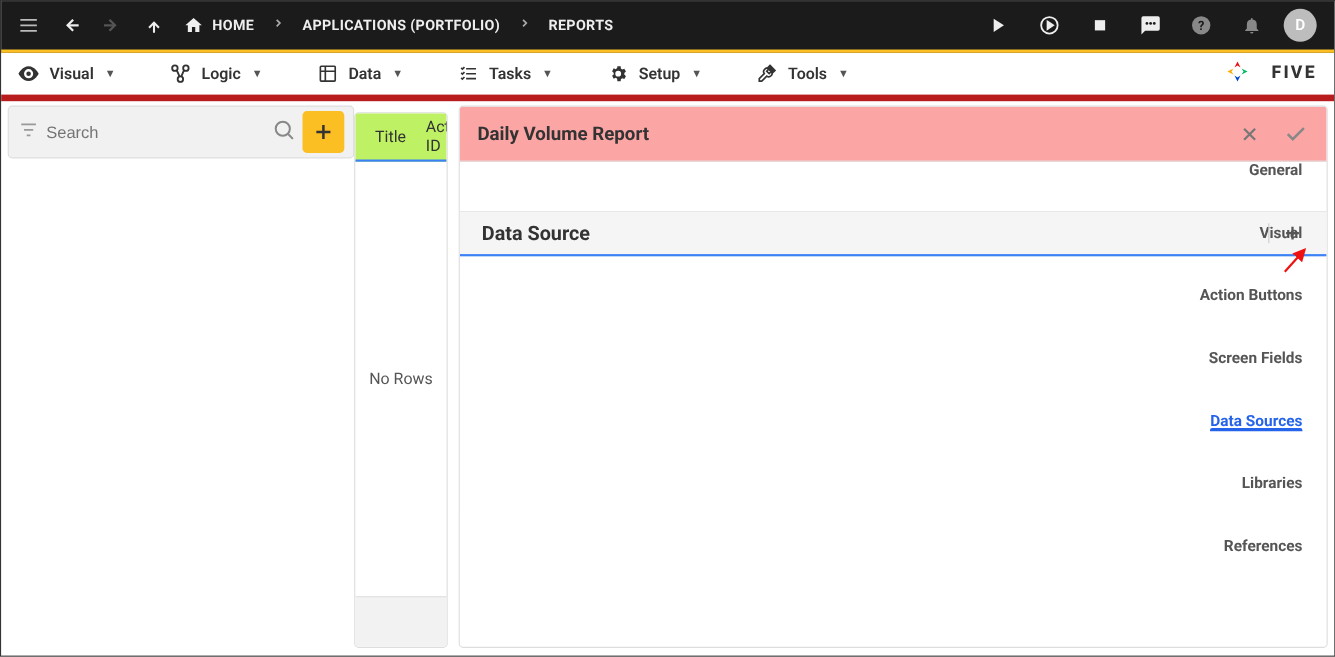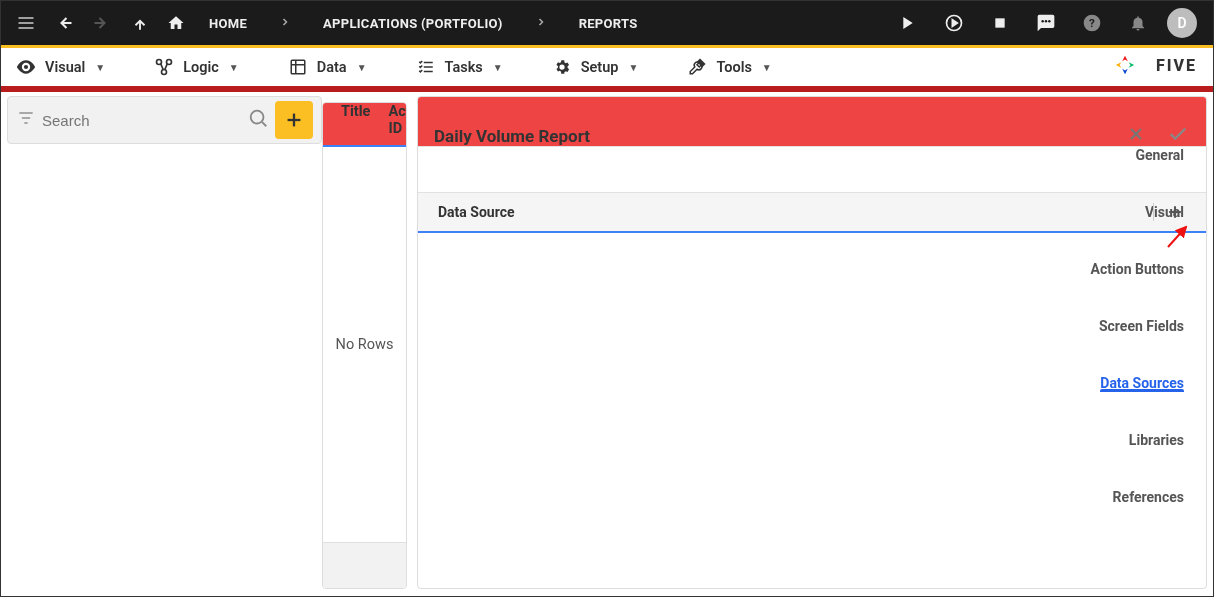--- a/index.html
+++ b/index.html
@@ -22,21 +22,21 @@
     border-bottom: 3px solid #fbbf24;
   }
   .topbar-left { display: flex; align-items: center; gap: 4px; }
   .topbar-right { margin-left: auto; display: flex; align-items: center; gap: 12px; padding-right: 8px;}
   .ticon {
     width: 34px; height: 34px; display:flex; align-items:center; justify-content:center;
     border-radius: 50%; color:#ddd; cursor:pointer;
   }
   .ticon.disabled { color:#555; }
   .svg { flex-shrink:0; }
-  .crumb { display:flex; align-items:center; gap:24px; font-size:13px; font-weight:700; letter-spacing:.3px; padding: 0 6px; color:#eee; }
+  .crumb { display:flex; align-items:center; gap:8px; font-size:13px; font-weight:700; letter-spacing:.3px; padding: 0 6px; color:#eee; }
   .crumb .chev { color:#888; padding: 0 8px; }
   .avatar {
     width:30px; height:30px; border-radius:50%; background:#bdbdbd; color:#fff;
     display:flex; align-items:center; justify-content:center; font-weight:600; font-size:14px;
   }
   
   .menubar {
     height: 44px; display:flex; align-items:center; padding: 0 10px; gap: 40px;
     border-bottom: 6px solid #b91c1c; position:relative;
   }
@@ -57,44 +57,44 @@
   }
   .addbtn {
     width:38px; height:38px; background:#fbbf24; border-radius:4px;
     display:flex; align-items:center; justify-content:center; color:#333; cursor:pointer;
   }
   .listcard {
     flex:1; margin-top:6px; border:1px solid #ddd; border-radius:4px; background:#fff;
     display:flex; flex-direction:column; overflow:hidden;
   }
   .listhead {
-    height:44px; background:#ef4444; border-bottom:2px solid #3b82f6;
-    display:flex; font-size:14.5px; font-weight:700; color:#333;
+    height:44px; background:#bef264; border-bottom:2px solid #3b82f6;
+    display:flex; align-items:center; font-size:14.5px; font-weight:400; color:#333;
   }
   .listhead .col1 { flex:1; padding-left:18px; }
   .listhead .divider { width:1px; height:18px; background:#ccc; }
   .listhead .col2 { width:180px; padding-left:18px;}
   .listbody { flex:1; display:flex; align-items:center; justify-content:center; color:#555; font-size:14.5px; }
   .listfoot { height:46px; background:#f2f2f2; border-top:1px solid #e0e0e0;}
   
   .rightpane { flex:1; border:1px solid #ddd; border-radius:4px; display:flex; flex-direction:column; overflow:hidden;}
   .rhead {
-    height:50px; background:#ef4444; display:flex; align-items:flex-end; padding:0 16px;
+    height:50px; background:#fca5a5; display:flex; align-items:center; padding:0 16px;
     border-bottom:1px solid #e2e2e2;
   }
   .rhead h2 { font-size:17px; font-weight:700; color:#333;}
   .rhead .ractions { margin-left:auto; display:flex; gap:18px; color:#666;}
   .ric { width:24px; height:24px; display:flex; align-items:center; justify-content:center; cursor:pointer;}
   .tabs { height:46px; display:flex; align-items:flex-end; gap:41px; padding:0 22px; border-bottom:1px solid #e2e2e2;flex-direction:column;}
   .tab { font-size:14px; font-weight:700; color:#555; cursor:pointer; height:100%; display:flex; align-items:center; position:relative; }
   .tab.active { color:#2563eb; }
   .tab.active::after { content:""; position:absolute; left:0; right:0; bottom:-1px; height:3px; background:#2563eb; border-radius:2px 2px 0 0;}
   .subhead {
     height:40px; background:#f5f5f5; border-bottom:2px solid #3b82f6;
-    display:flex; align-items:center; padding:0 20px; font-size:14px; font-weight:700; color:#333;
+    display:flex; align-items:center; padding:0 20px; font-size:18px; font-weight:700; color:#333;
   }
   .subhead .sub-add { margin-left:auto; display:flex; align-items:center; gap:10px; position:relative;}
   .subhead .vline { width:1px; height:18px; background:#ccc; }
   .plus-icon { width:22px; height:22px; display:flex; align-items:center; justify-content:center; color:#555; cursor:pointer; position:relative;}
   .arrow-annotation { position:absolute; right:-8px; top:20px; pointer-events:none; }
 </style>
 </head>
 <body>
 
 <div class="topbar">

